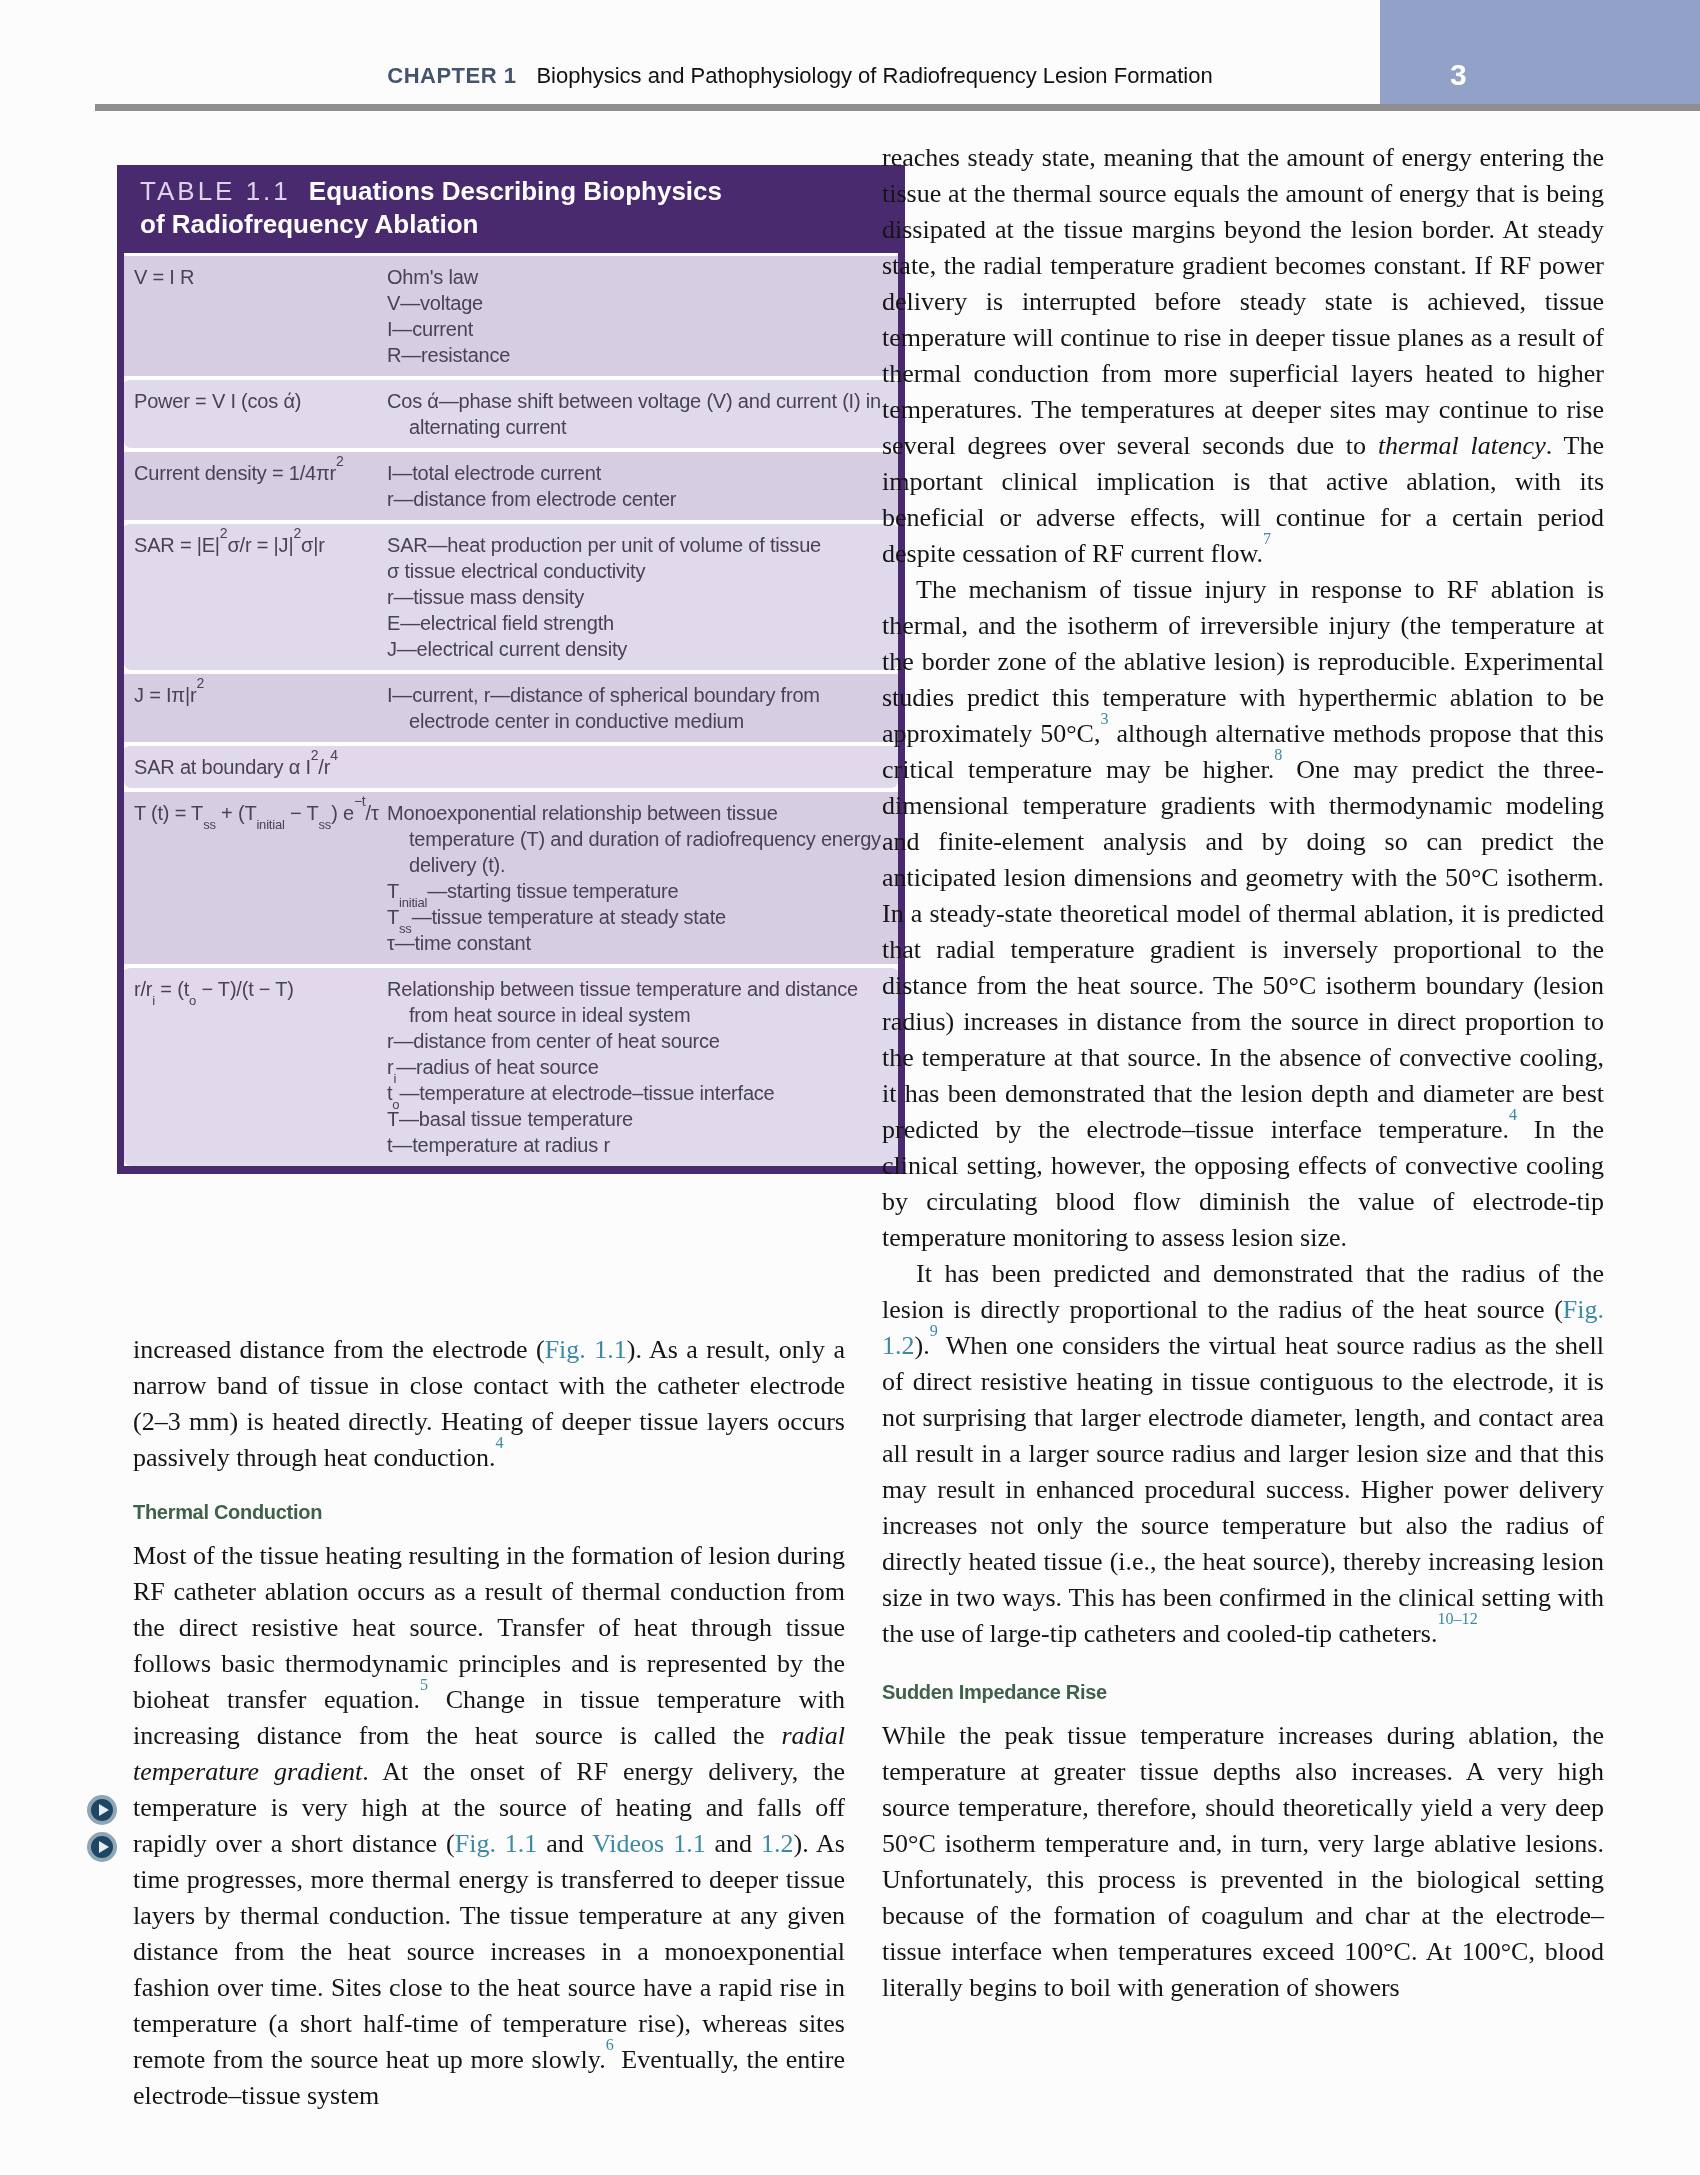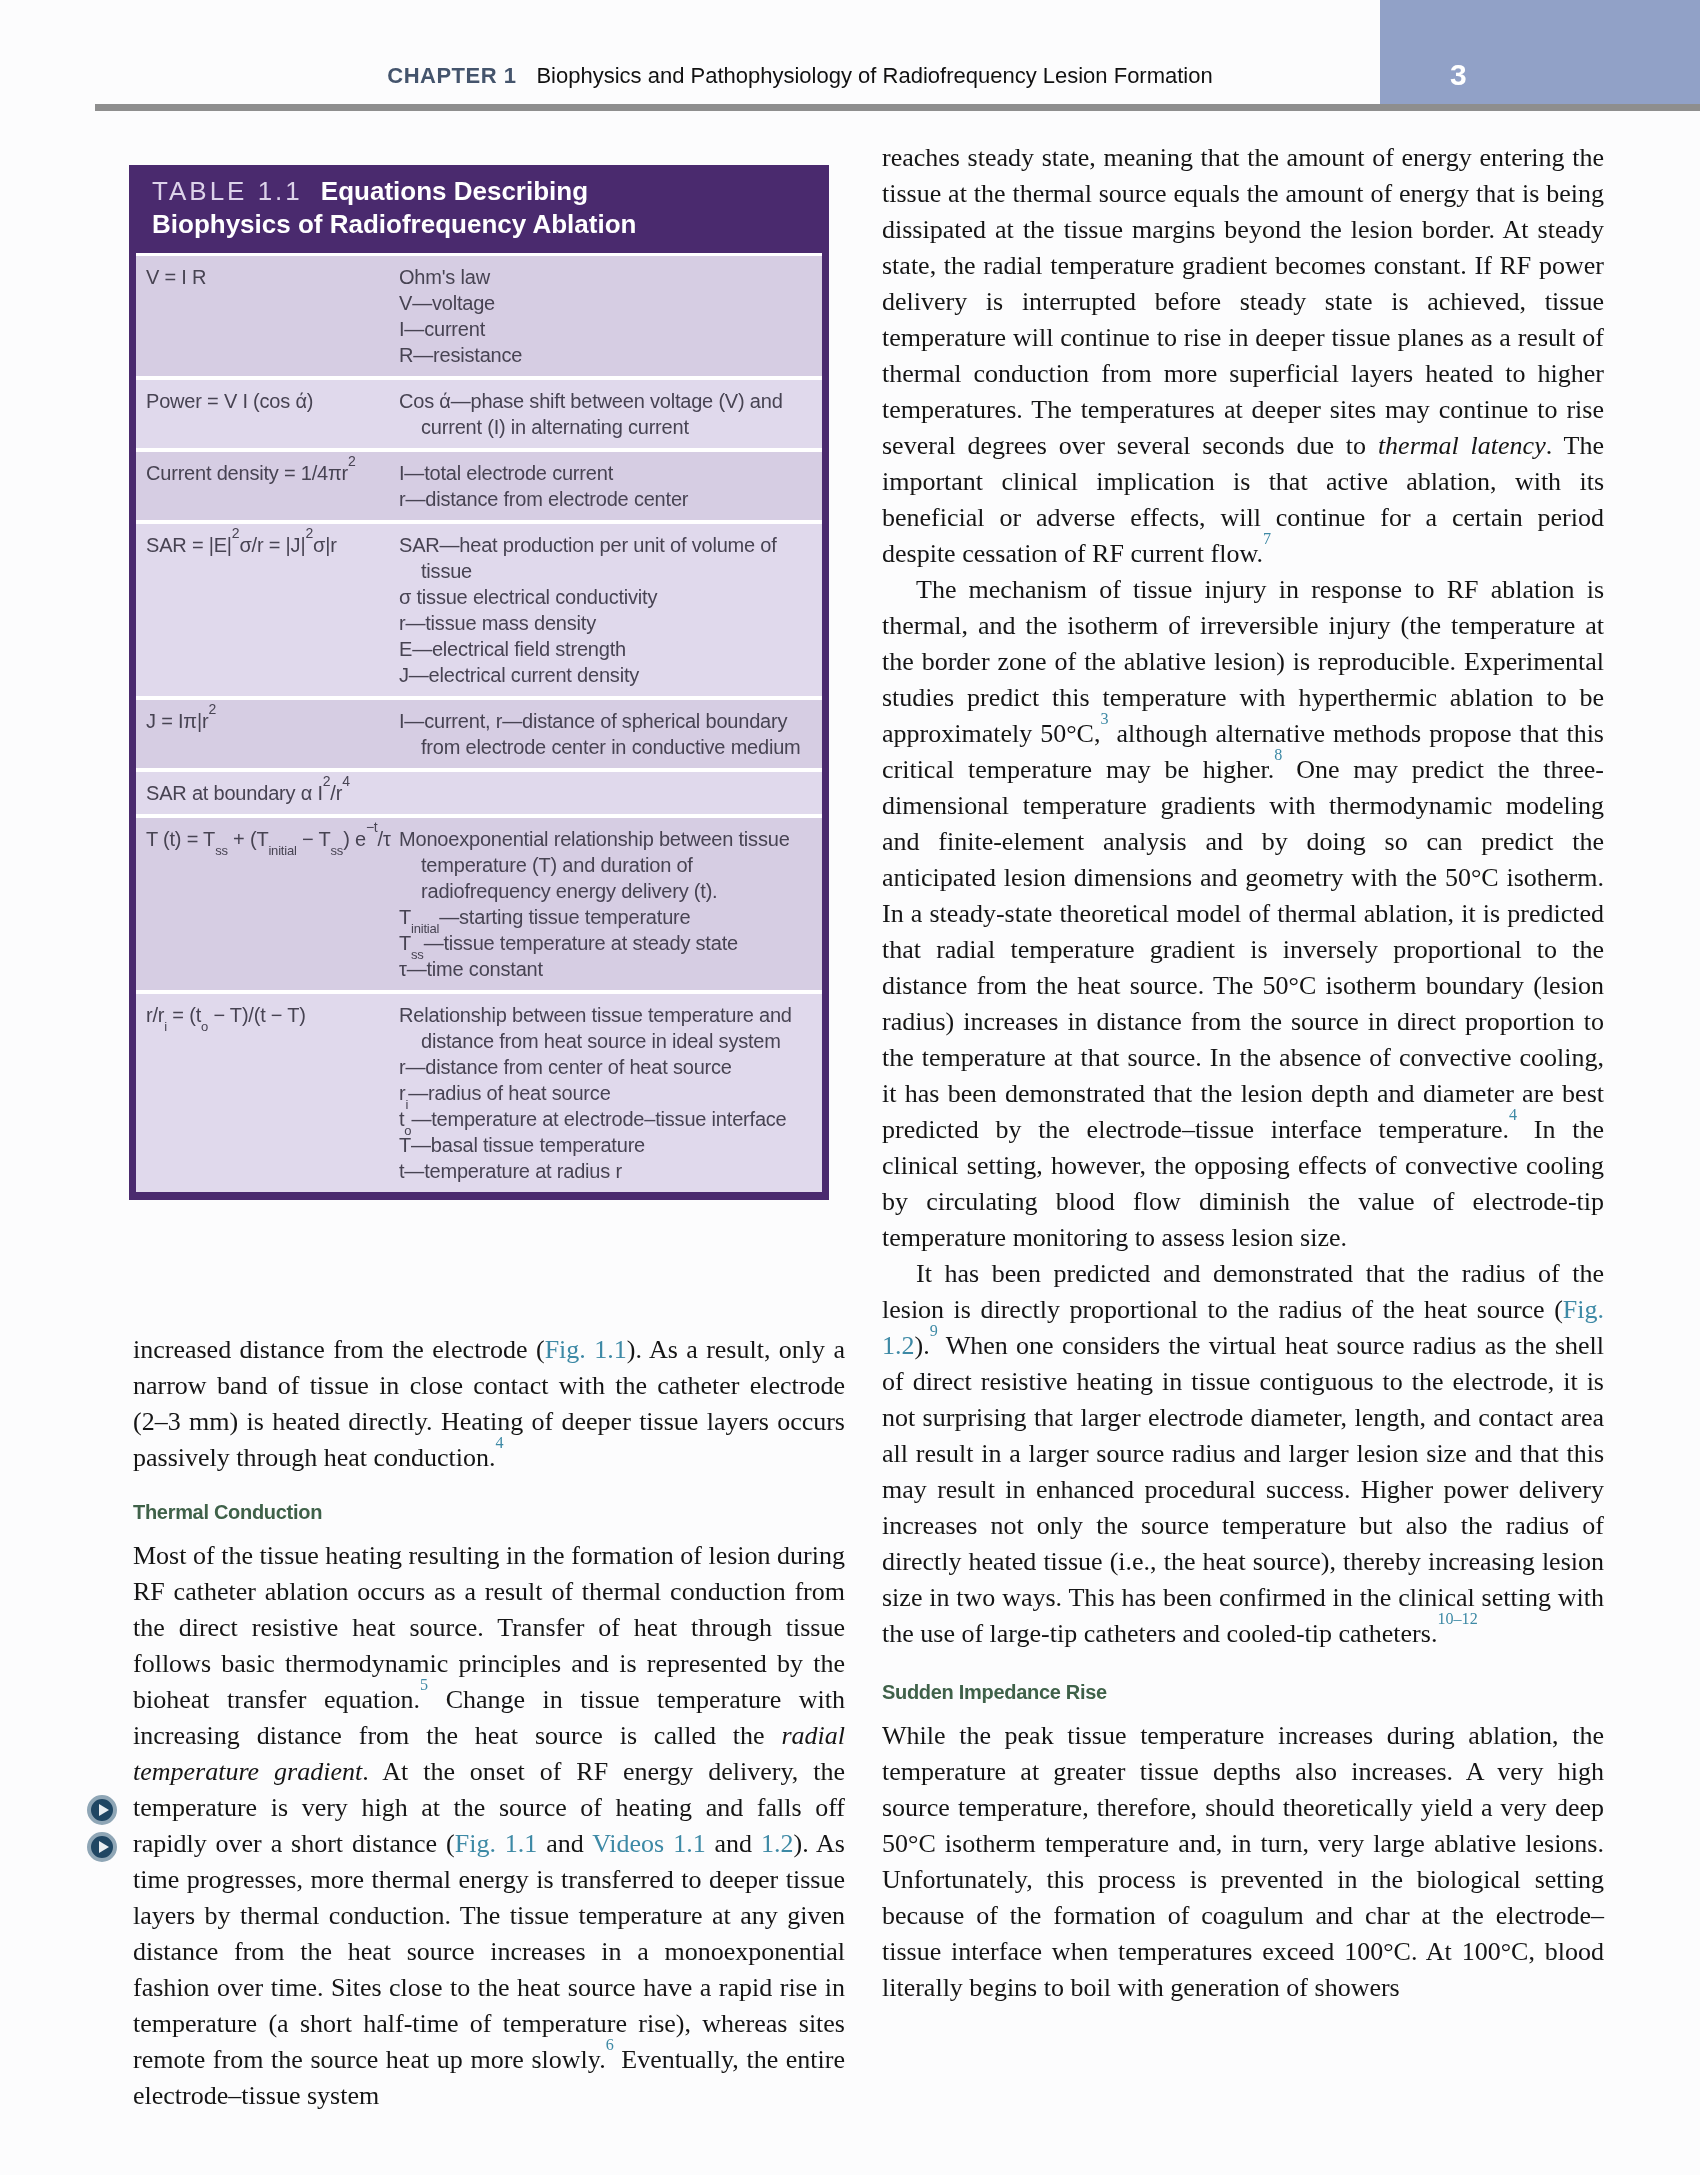--- a/index.html
+++ b/index.html
@@ -15,31 +15,31 @@
   .running-head{position:absolute;top:60px;left:100px;width:1400px;text-align:center;
     font-family:"Liberation Sans",sans-serif;font-size:22px;line-height:32px;white-space:nowrap;}
   .chap-label{font-weight:bold;color:var(--slate);margin-right:20px;letter-spacing:.5px;}
   .chap-title{color:#111;}
   .head-rule{position:absolute;top:104px;left:95px;width:1605px;height:7px;background:var(--rule);}
   .pagenum-block{position:absolute;top:0;right:0;width:320px;height:104px;background:var(--pagenum-bg);}
   .pagenum{position:absolute;top:58px;left:70px;color:#fff;font-family:"Liberation Sans",sans-serif;
     font-size:30px;font-weight:bold;}
 
   
-  .rf-table{position:absolute;left:129px;top:165px;width:700px;box-sizing:border-box;
+  .rf-table{position:absolute;left:117px;top:165px;width:788px;box-sizing:border-box;
     border-left:7px solid var(--purple);border-right:7px solid var(--purple);
     border-bottom:8px solid var(--purple);font-family:"Liberation Sans",sans-serif;}
   .rf-thead{background:var(--purple);color:#fff;padding:10px 150px 12px 16px;
     font-size:26px;line-height:33px;}
   .tlabel{color:#ddd3ea;letter-spacing:3px;margin-right:18px;}
   .ttitle{font-weight:bold;}
   .rf-tbody{border-top:3px solid #fff;}
   .trow{display:grid;grid-template-columns:253px 1fr;padding:8px 12px 8px 10px;
     background:var(--row-a);font-size:20px;line-height:26px;color:var(--table-ink);letter-spacing:-0.2px;}
-  .trow.alt{background:var(--row-b);}
+  .trow.alt{background:var(--row-b);border-radius:7px;}
   .trow + .trow{border-top:4px solid #fff;}
   .tformula{padding-left:16px;text-indent:-16px;padding-right:6px;}
   .dline{padding-left:22px;text-indent:-22px;}
   .rf-table sup{font-size:.7em;position:relative;top:-.45em;line-height:0;}
   .rf-table sub{font-size:.65em;position:relative;bottom:-.3em;line-height:0;}
 
   
   .textcol{position:absolute;text-align:justify;font-size:26px;line-height:36px;color:#151515;}
   #left-text{left:133px;top:1332px;width:712px;}
   #right-text{left:882px;top:140px;width:722px;}

